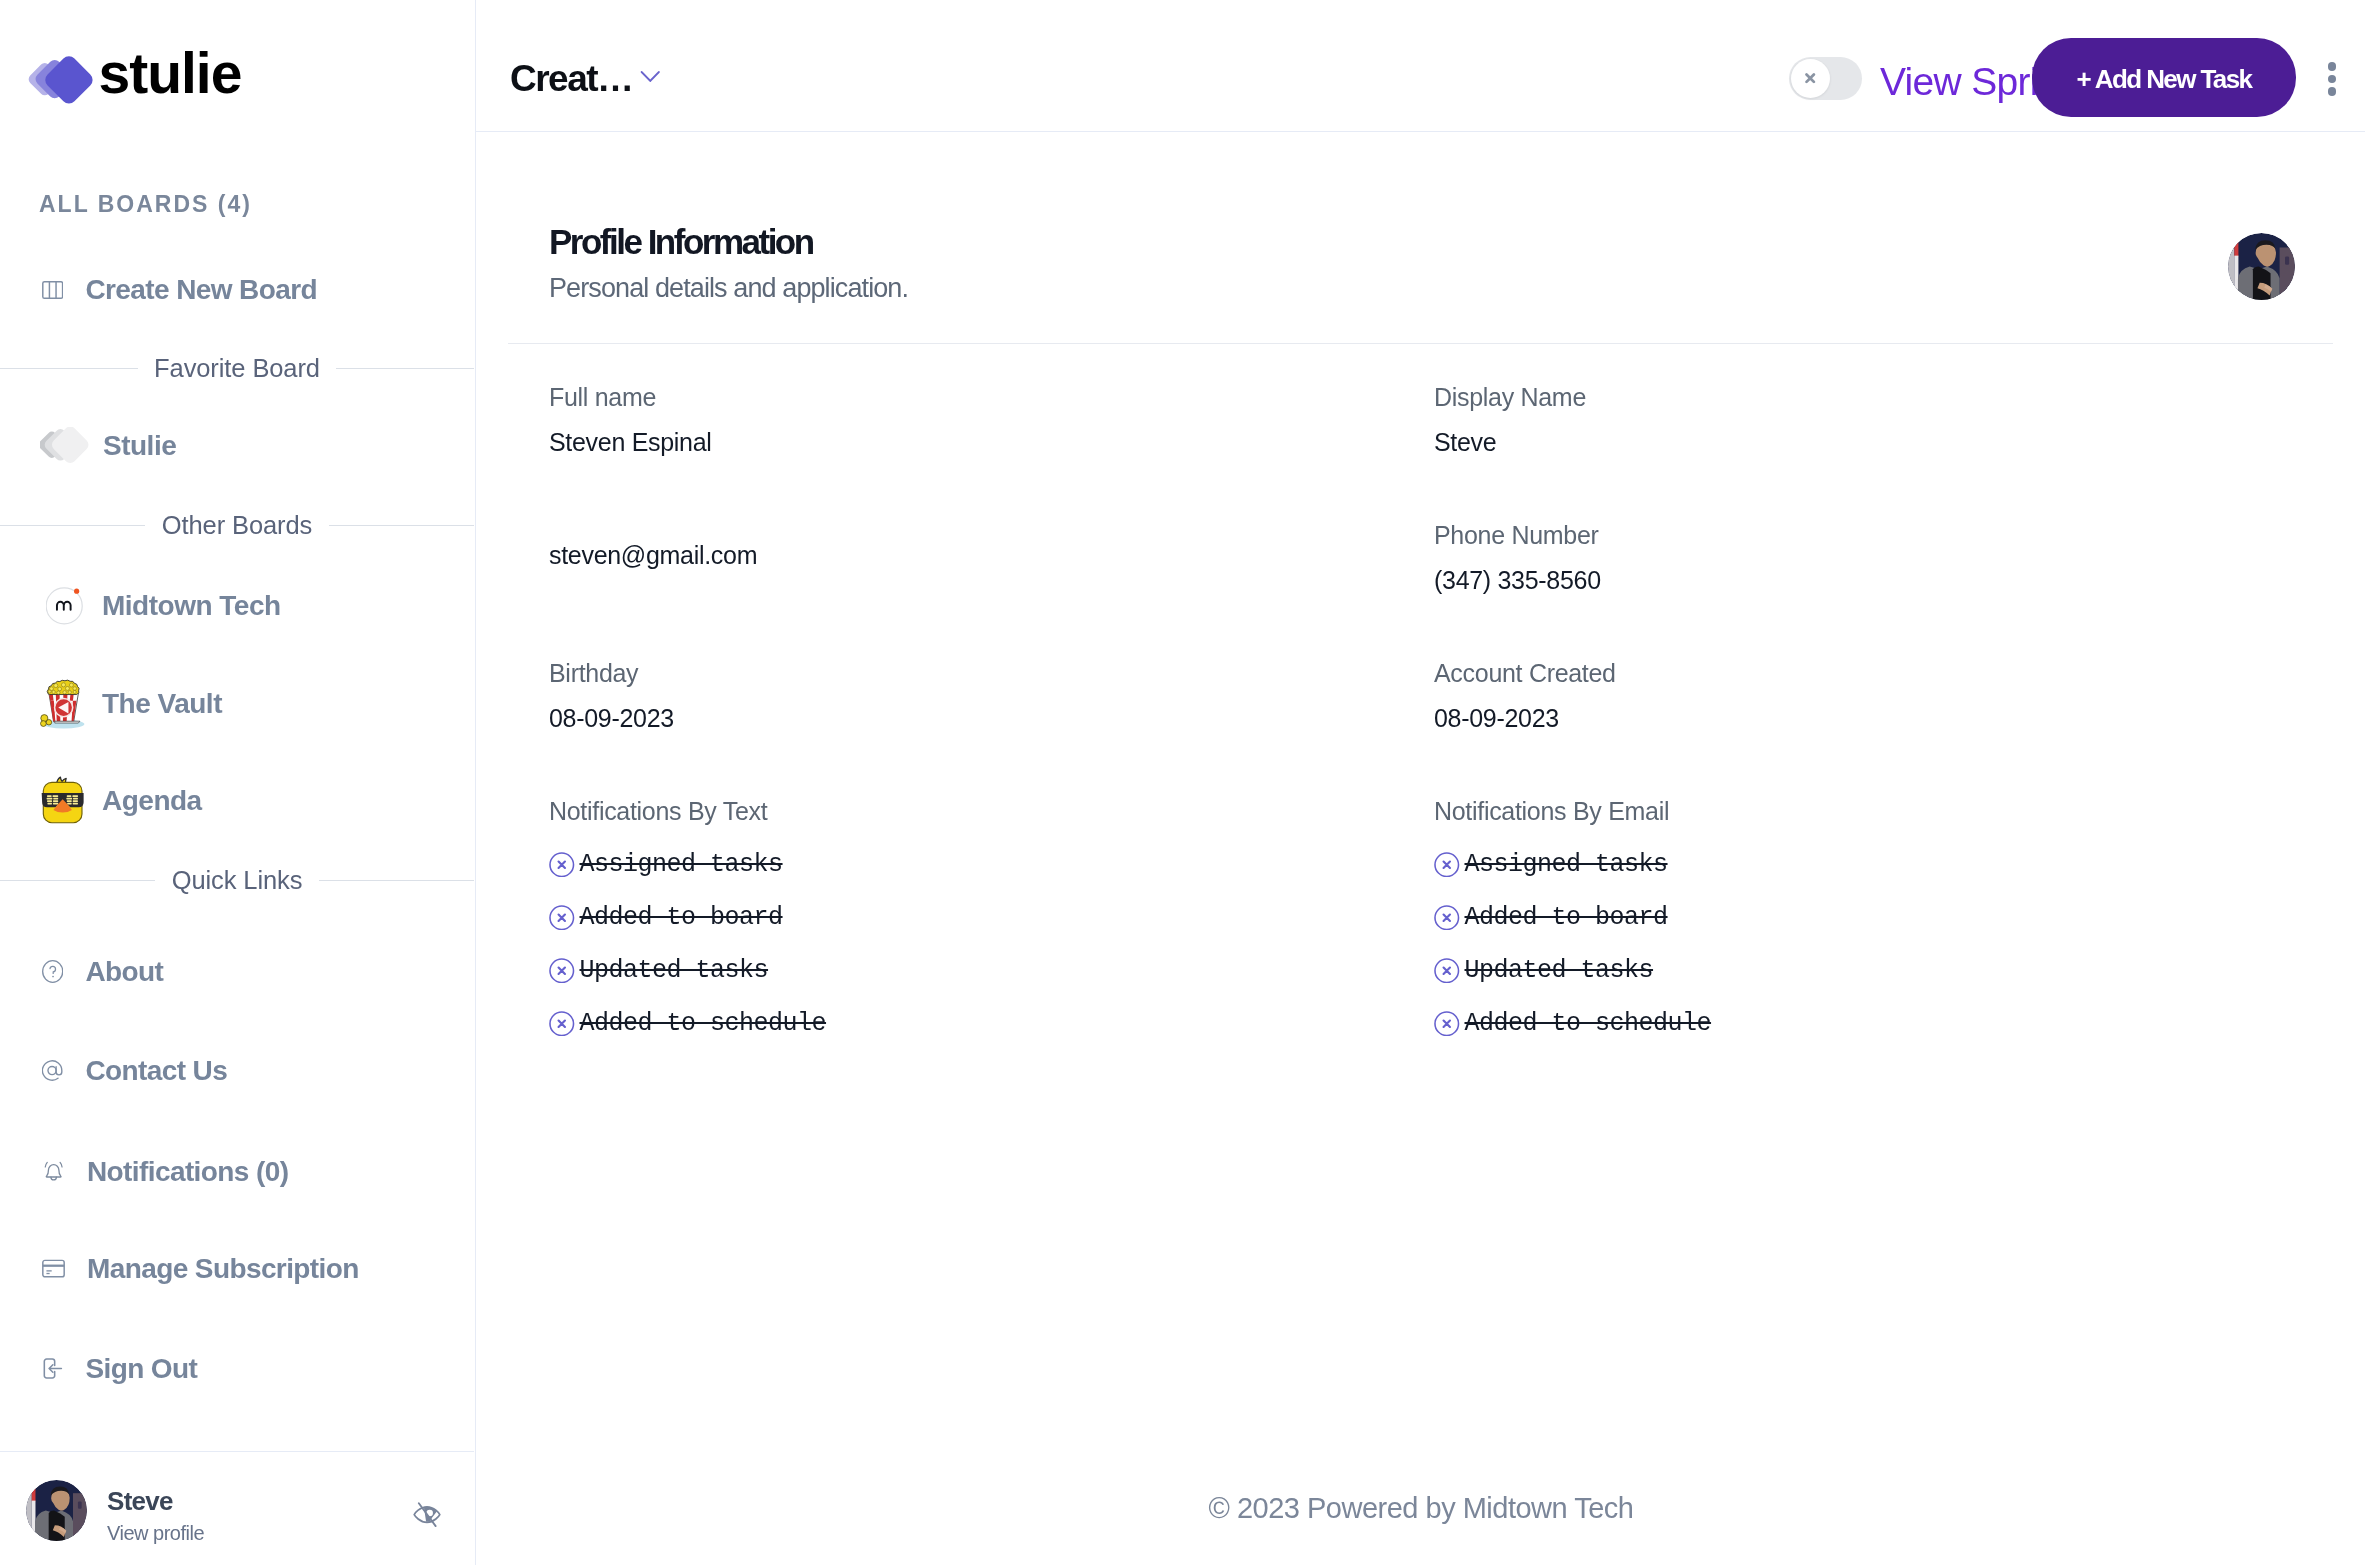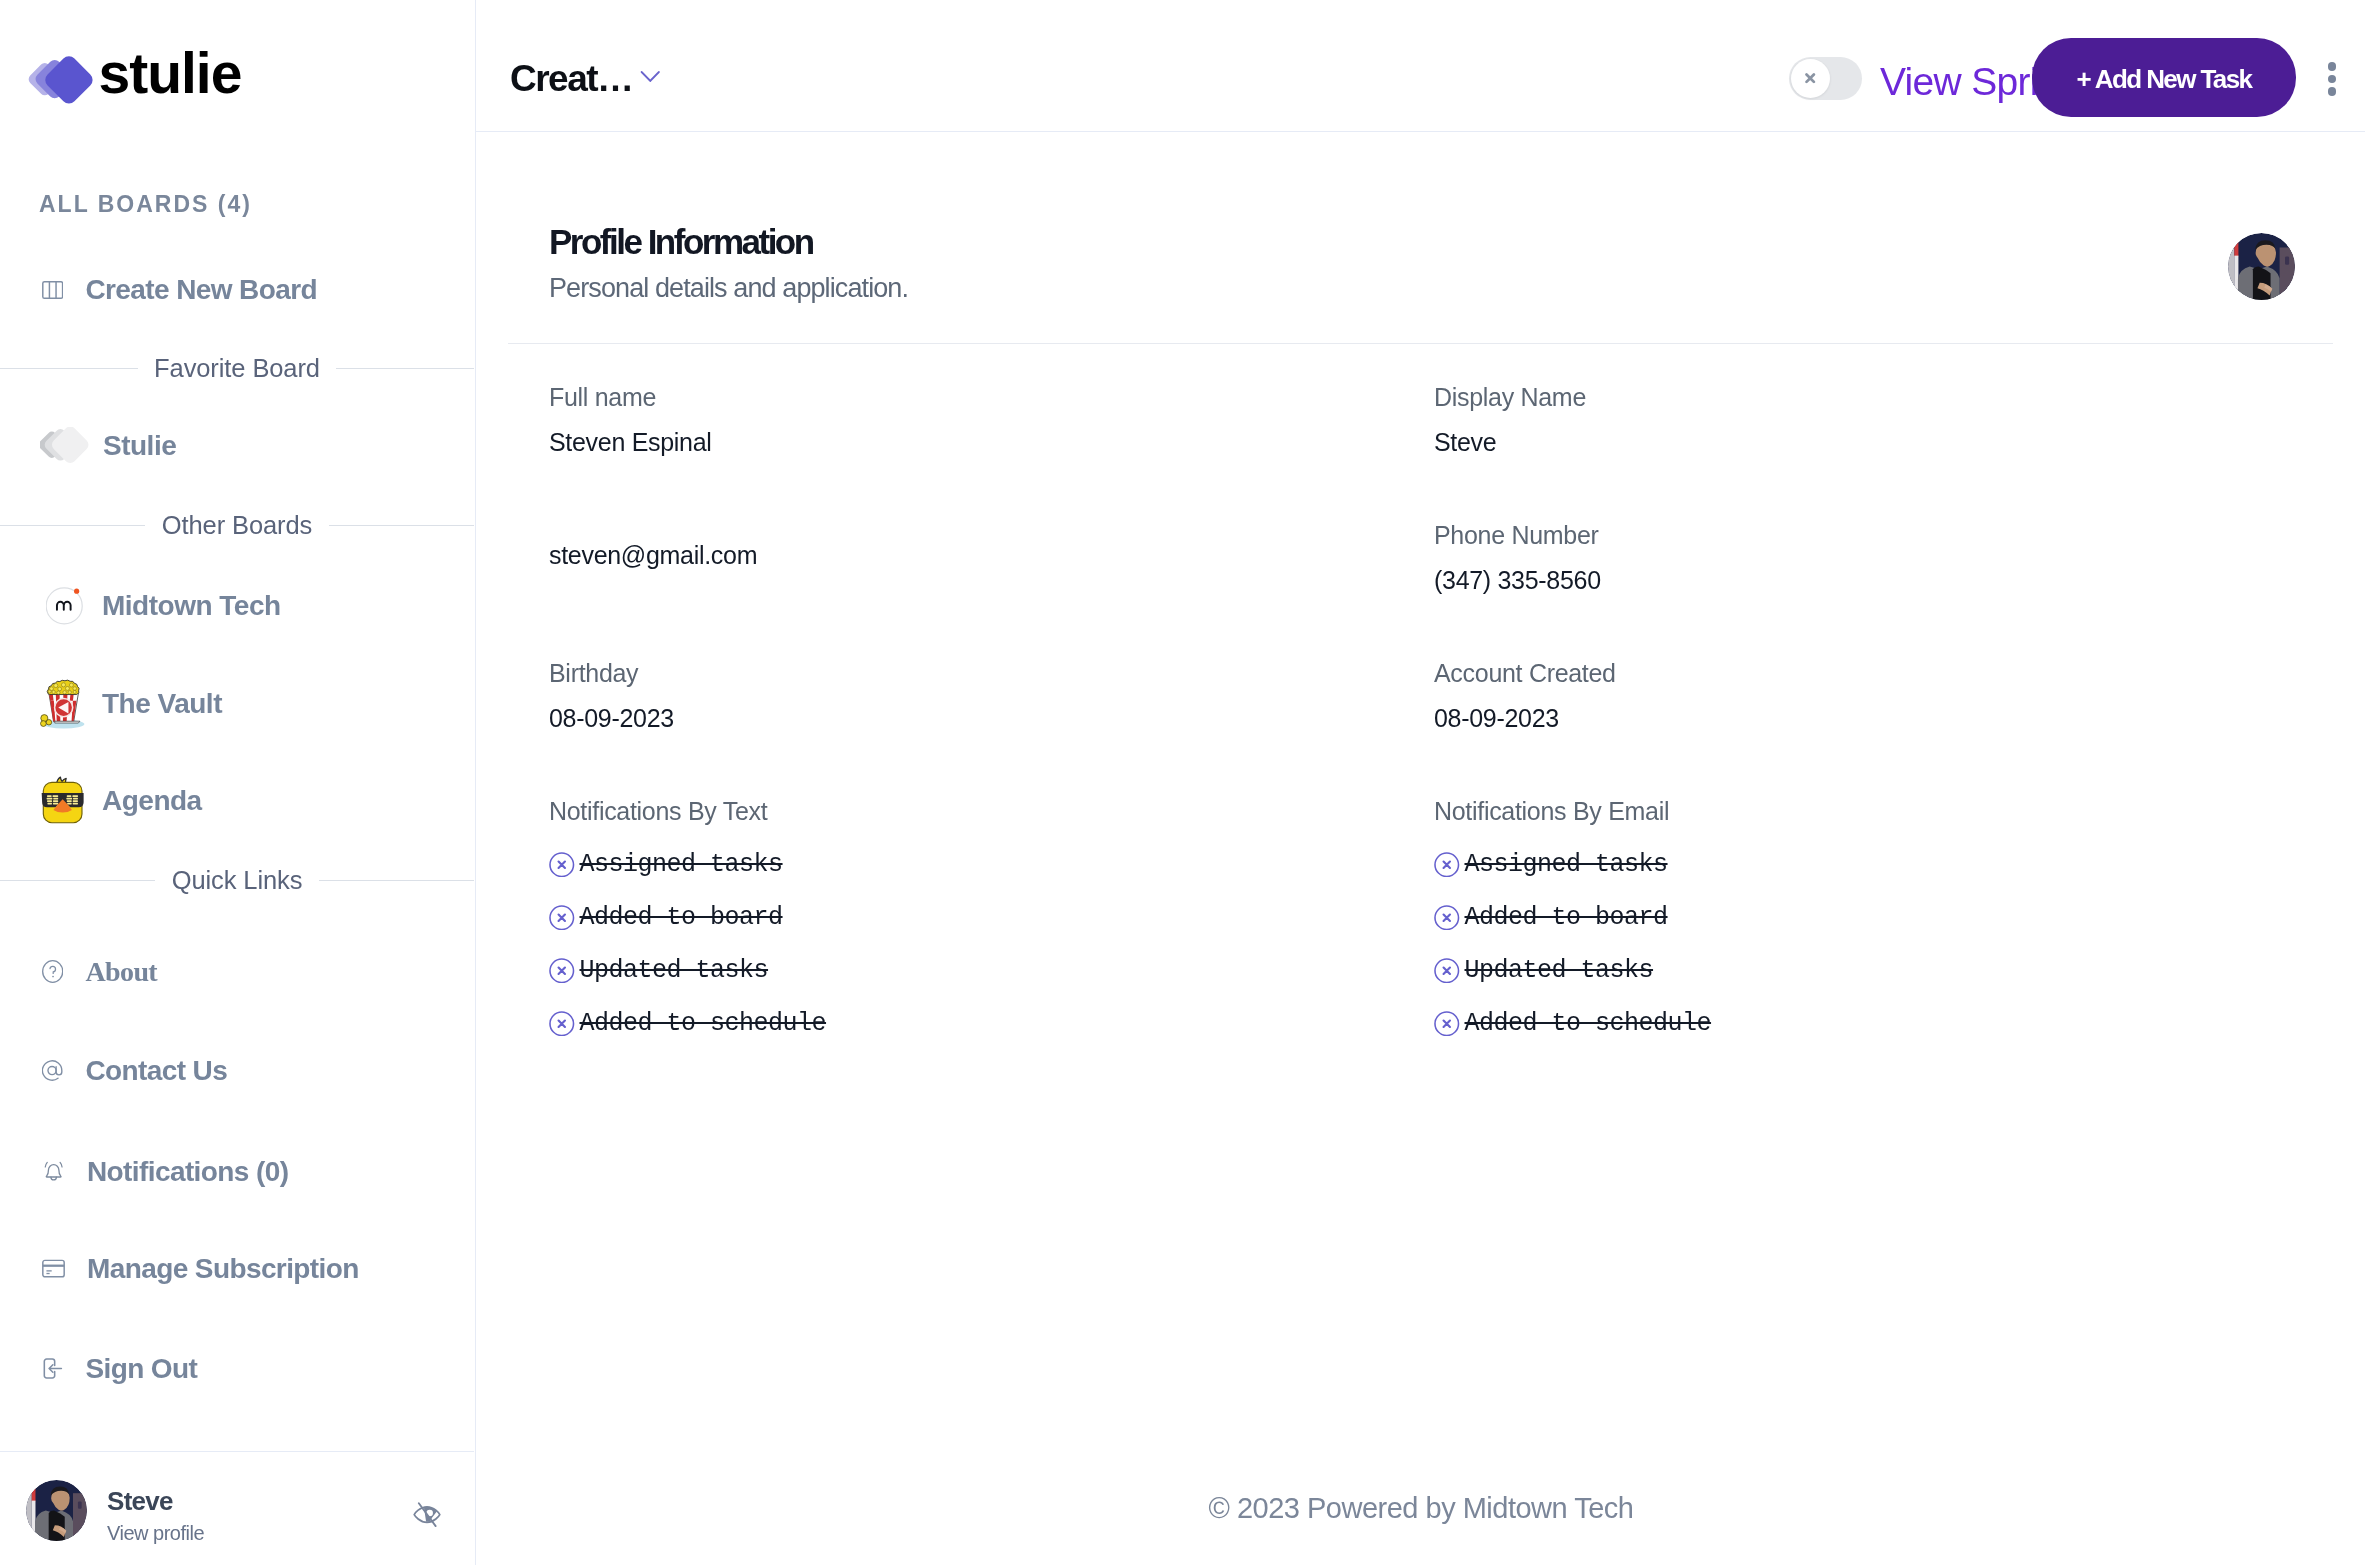--- a/index.html
+++ b/index.html
@@ -210,21 +210,21 @@
       </span>
       <span class="blbl">Agenda</span>
     </div>
 
     <div class="divider" style="top:868px;">
       <span class="ln"></span>
       <span class="tx">Quick Links</span>
       <span class="ln"></span>
     </div>
 
-    <div class="nav-row" style="top:947px;height:49px;padding-left:42px;gap:22px;font-family:Liberation Serif, serif;">
+    <div class="nav-row" style="top:947px;height:49px;padding-left:42px;gap:22px;">
       <span class="ico">
         <svg width="21.4" height="23" viewBox="0 0 26 28" fill="none" stroke="#808fa5" stroke-width="1.6">
           <ellipse cx="13" cy="14" rx="12.2" ry="13.2"></ellipse>
           <path d="M9.7 10.6 a3.4 3.4 0 1 1 3.9 3.9 v1.8" stroke-linecap="round" stroke-width="1.5"></path>
           <circle cx="13.4" cy="20.1" r="1.05" fill="#808fa5" stroke="none"></circle>
         </svg>
       </span>
       <span class="lbl">About</span>
     </div>
 

